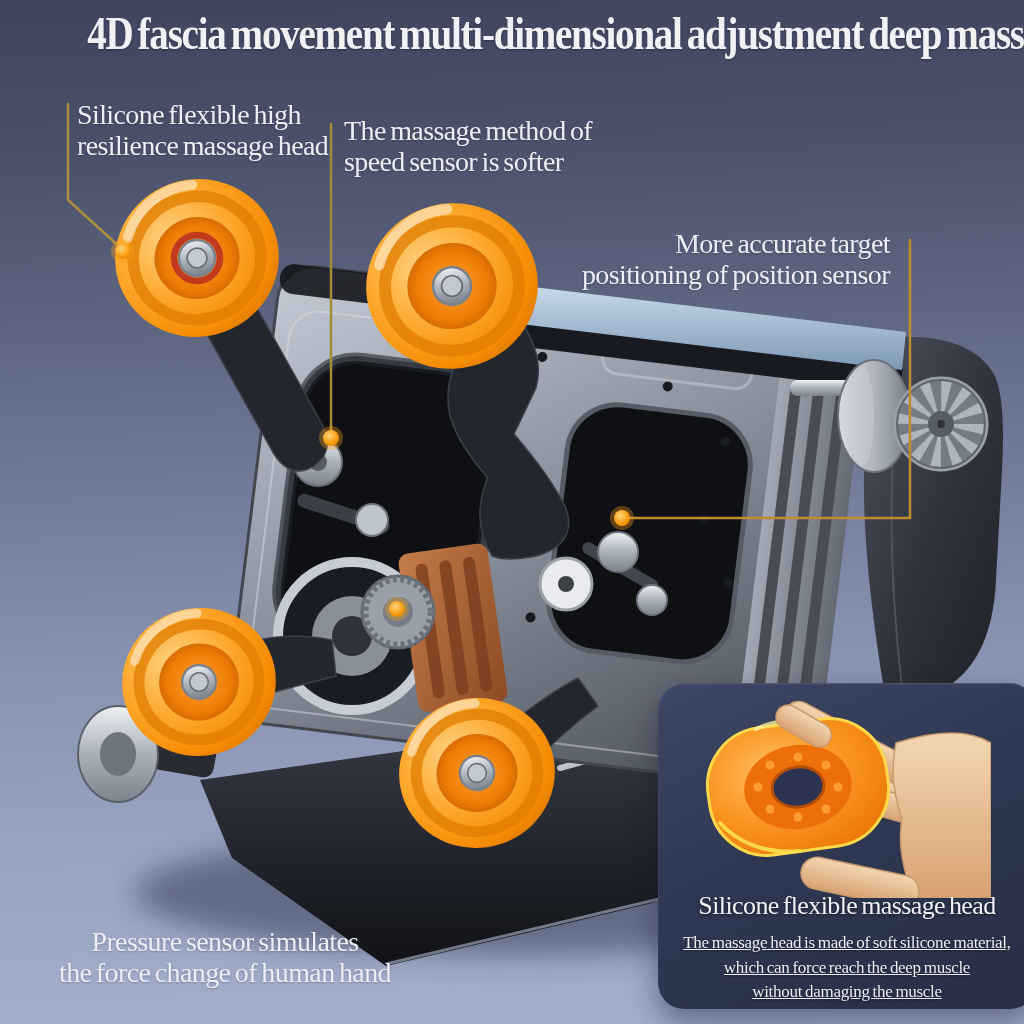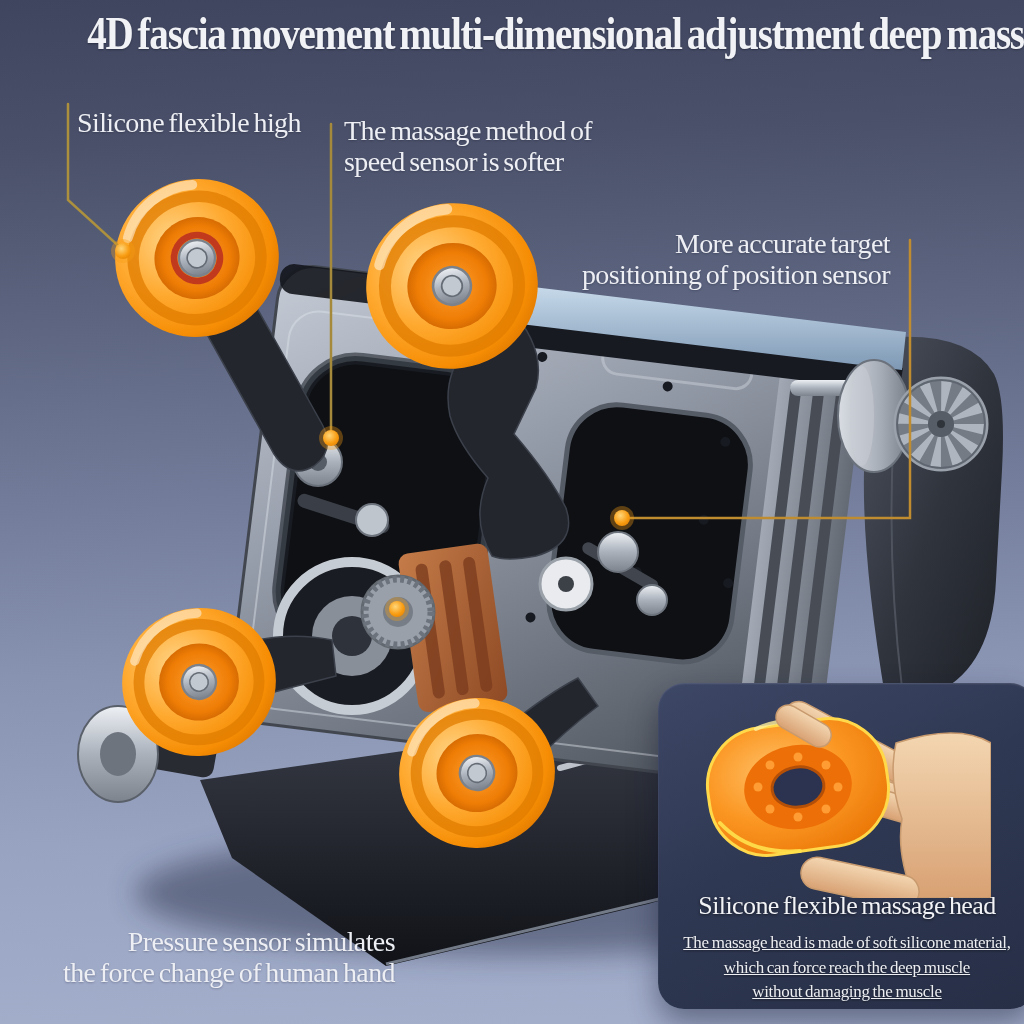--- a/index.html
+++ b/index.html
@@ -6,24 +6,24 @@
   body{width:1024px;height:1024px;background:#454b66;font-family:"Liberation Serif",serif;}
   .stage{position:relative;width:1024px;height:1024px;overflow:hidden;
     background:linear-gradient(178deg,#3f455e 0%,#4a5069 14%,#5c647f 30%,#737d9b 48%,#8892b1 64%,#98a3c2 80%,#a4afcc 100%);}
   svg.scene{position:absolute;left:0;top:0;}
   .hl{position:absolute;color:#edeff4;font-size:28px;line-height:31px;letter-spacing:-0.6px;word-spacing:-2px;
     text-shadow:0 1px 2px rgba(18,22,40,.28);white-space:nowrap;}
   #title{position:absolute;top:7px;left:0;width:1024px;text-align:center;}
   #title .t{display:inline-block;font-weight:bold;font-size:46px;letter-spacing:-1.5px;word-spacing:-4px;
     transform:scaleX(.85);transform-origin:50% 50%;white-space:nowrap;color:#f1f2f6;
     text-shadow:0 1px 2px rgba(10,14,30,.4);}
-  #c1{left:77px;top:99px;margin-top:8px;}
+  #c1{left:77px;top:99px;}
   #c2{left:344px;top:115px;}
   #c3{right:134px;top:228px;text-align:right;font-family:Liberation Serif, serif;}
-  #c4{left:55px;top:926px;width:340px;text-align:right;}
+  #c4{left:55px;top:926px;width:340px;text-align:center;}
   .panel{position:absolute;left:658px;top:683px;width:378px;height:326px;border-radius:26px;overflow:hidden;
     background:linear-gradient(155deg,#3d4766 0%,#2f3852 45%,#272f47 100%);
     box-shadow:0 14px 30px rgba(18,22,44,.45), inset 0 1px 2px rgba(255,255,255,.14);}
   .panel svg{position:absolute;left:0;top:0;}
   .ptitle{position:absolute;top:208px;left:0;width:100%;text-align:center;font-size:26px;color:#f2f3f6;
     letter-spacing:-0.6px;word-spacing:-2px;text-shadow:0 1px 3px rgba(0,0,0,.55);white-space:nowrap;}
   .pbody{position:absolute;top:248px;left:0;width:100%;text-align:center;font-size:17px;line-height:24.5px;
     color:#eceef2;letter-spacing:-0.3px;word-spacing:-1px;text-shadow:0 1px 2px rgba(0,0,0,.5);text-decoration:underline;}
 </style>
 </head>
@@ -238,20 +238,21 @@
         <circle cx="397" cy="609" r="8" fill="url(#gDot)"></circle>
     </g>
   </svg>
 
   <div id="title">
     <span class="t">4D fascia movement multi-dimensional adjustment deep massage</span>
   </div>
 
   <div id="c1" class="hl">
     <div>Silicone flexible high</div>
+    <div>resilience massage head</div>
   </div>
   <div id="c2" class="hl">
     <div>The massage method of</div>
     <div>speed sensor is softer</div>
   </div>
   <div id="c3" class="hl">
     <div>More accurate target</div>
     <div>positioning of position sensor</div>
   </div>
   <div id="c4" class="hl">

